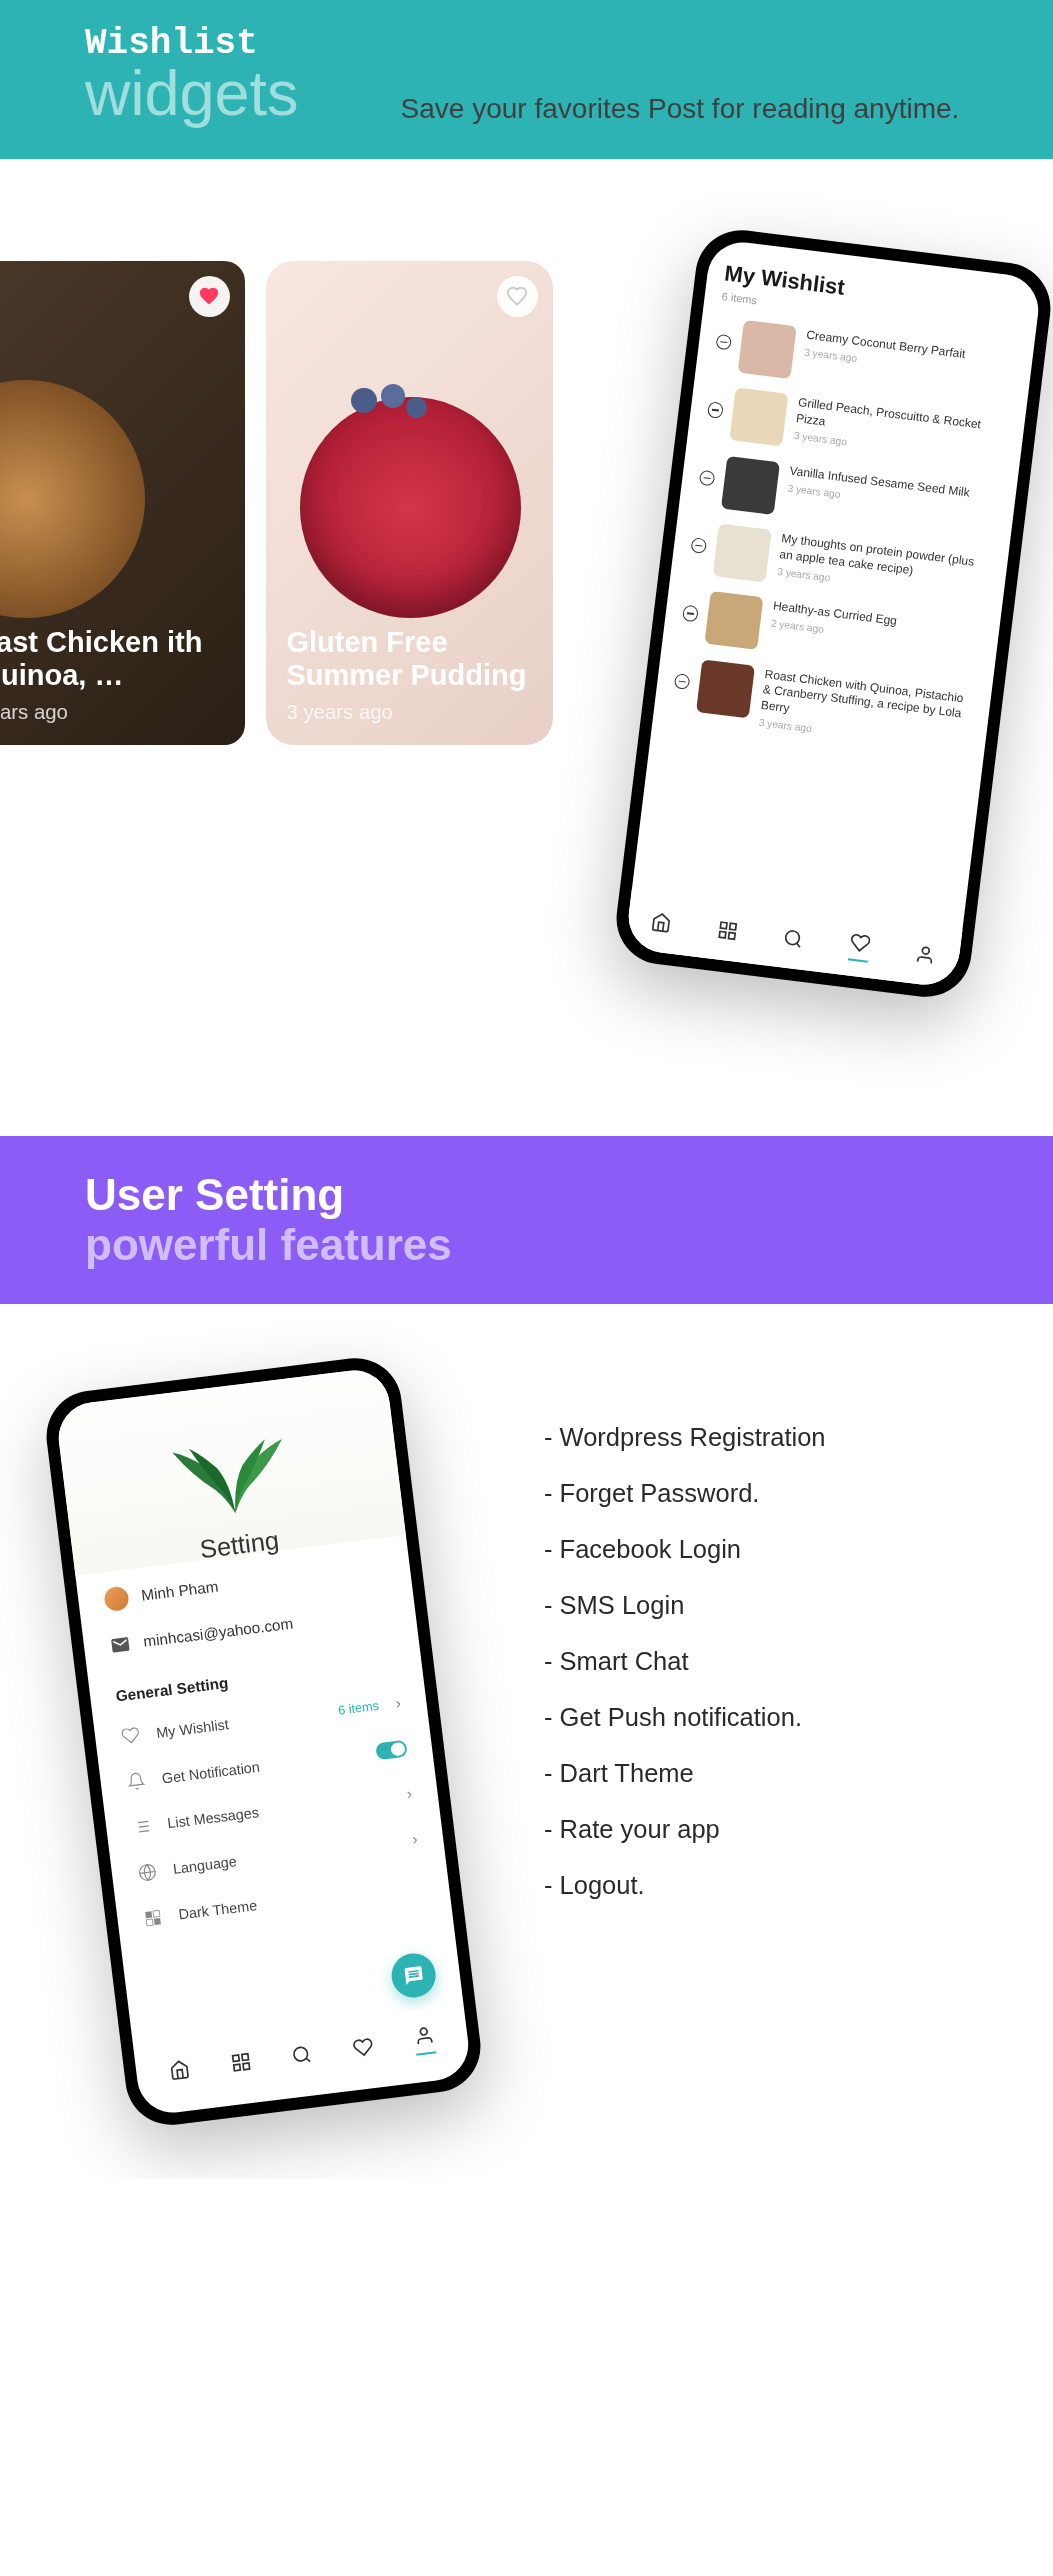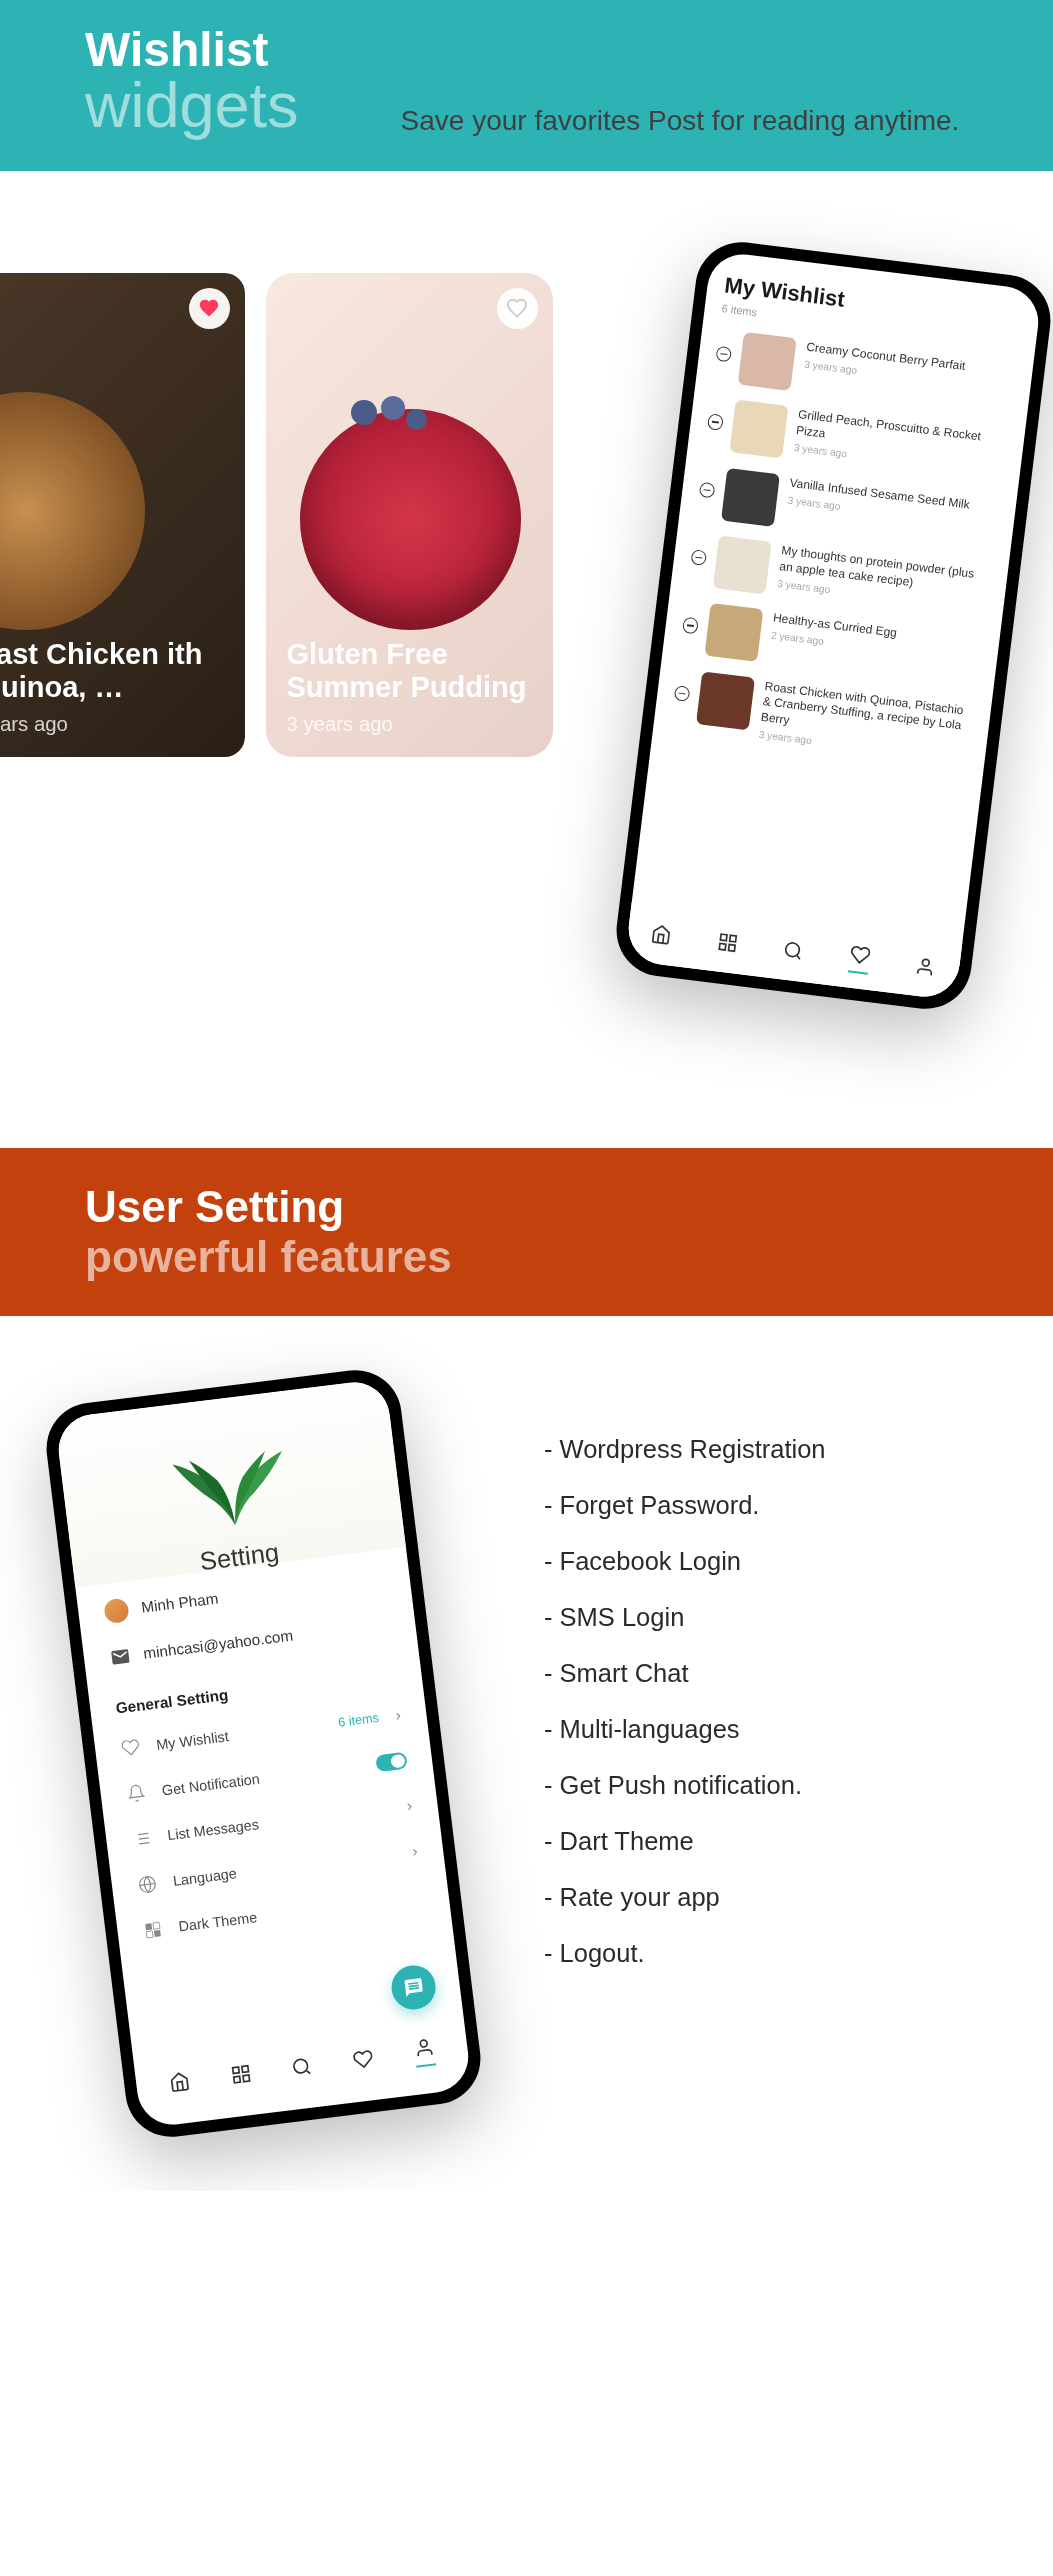--- a/index.html
+++ b/index.html
@@ -1,19 +1,19 @@
 <!DOCTYPE html>
 <html style="font-size:13.6px"><head>
 <meta charset="utf-8">
 <style>
 * { margin: 0; padding: 0; box-sizing: border-box; }
 body { font-family: -apple-system, BlinkMacSystemFont, 'Segoe UI', sans-serif; width: 1054px; background: #fff; }
 
 .banner { background: #2db3b4; padding: 25.5px 85px 34px; }
-.banner-title { color: #fff; font-size: 48px; font-weight: 800; line-height: 1; }
+.banner-title { color: #fff; font-size: 36px; font-weight: 800; line-height: 1; font-family: Liberation Mono, monospace; }
 .banner-sub { color: rgba(255,255,255,0.55); font-size: 63px; font-weight: 400; line-height: 1; }
 .banner-desc { color: #404040; font-size: 28px; font-weight: 400; display: inline-block; margin-left: 51px; vertical-align: bottom; }
 .banner-row { display: flex; align-items: flex-end; gap: 51px; }
 
 .section1 { display: flex; padding: 102px 0 153px; position: relative; }
 .cards { display: flex; gap: 21px; margin-left: -42px; }
 .card { width: 287px; height: 484px; border-radius: 20.4px; position: relative; overflow: hidden; background: #333; }
 .card1 { background: linear-gradient(135deg, #4a3828 0%, #2a1f15 100%); }
 .card2 { background: linear-gradient(135deg, #f8e8e0 0%, #e8d0c8 100%); border-radius: 27px; }
 .card-heart { position: absolute; top: 15.3px; right: 15.3px; width: 41px; height: 41px; border-radius: 50%; background: rgba(255,255,255,0.95); display: flex; align-items: center; justify-content: center; }
@@ -38,21 +38,21 @@
 .wl-remove { width: 15.3px; height: 15.3px; border: 1.3px solid #333; border-radius: 50%; display: flex; align-items: center; justify-content: center; flex-shrink: 0; margin-top: 17px; }
 .wl-remove::before { content: ''; width: 6.8px; height: 1.3px; background: #333; }
 .wl-thumb { width: 53px; height: 53px; border-radius: 6.8px; flex-shrink: 0; }
 .wl-info { flex: 1; }
 .wl-name { font-size: 12px; color: #333; line-height: 1.3; margin-bottom: 3.4px; }
 .wl-time { font-size: 10.2px; color: #aaa; }
 .tabbar { position: absolute; bottom: 12px; left: 12px; right: 12px; height: 59px; background: #fff; display: flex; align-items: center; justify-content: space-around; border-radius: 0 0 36px 36px; }
 .tab-icon { width: 20.4px; height: 20.4px; color: #333; }
 .tab-active { border-bottom: 2.1px solid #2db3b4; padding-bottom: 3.4px; }
 
-.banner2 { background: #c2410c; padding: 34px 85px; }
+.banner2 { background: #8b5cf6; padding: 34px 85px; }
 .b2-t1 { color: #fff; font-size: 44px; font-weight: 800; }
 .b2-t2 { color: rgba(255,255,255,0.6); font-size: 44px; font-weight: 700; }
 
 .section2 { display: flex; padding: 68px 85px; gap: 102px; }
 .phone2 { width: 357px; height: 739px; background: #000; border-radius: 46px; padding: 12px; position: relative; transform: rotate(-7deg); box-shadow: 0 25.5px 68px rgba(0,0,0,0.25); }
 .phone2-inner { background: #fff; width: 100%; height: 100%; border-radius: 36px; overflow: hidden; position: relative; }
 .hamburger { position: absolute; top: 25.5px; left: 20.4px; width: 20.4px; }
 .hamburger span { display: block; height: 1.7px; background: #333; margin: 4.2px 0; }
 .leaf-area { height: 170px; background: linear-gradient(180deg, #fefefe 0%, #f8f8f2 100%); display: flex; align-items: center; justify-content: center; position: relative; }
 .leaf-svg { width: 153px; height: 102px; }
@@ -310,20 +310,19 @@
       </div>
     </div>
   </div>
 
   <div class="features" id="features-list">
       <div class="feat">- Wordpress Registration</div>
       <div class="feat">- Forget Password.</div>
       <div class="feat">- Facebook Login</div>
       <div class="feat">- SMS Login</div>
       <div class="feat">- Smart Chat</div>
-      <div class="feat">- Multi-languages</div>
       <div class="feat">- Get Push notification.</div>
       <div class="feat">- Dart Theme</div>
       <div class="feat">- Rate your app</div>
       <div class="feat">- Logout.</div>
     </div>
 </div>
 
 
 </body></html>

